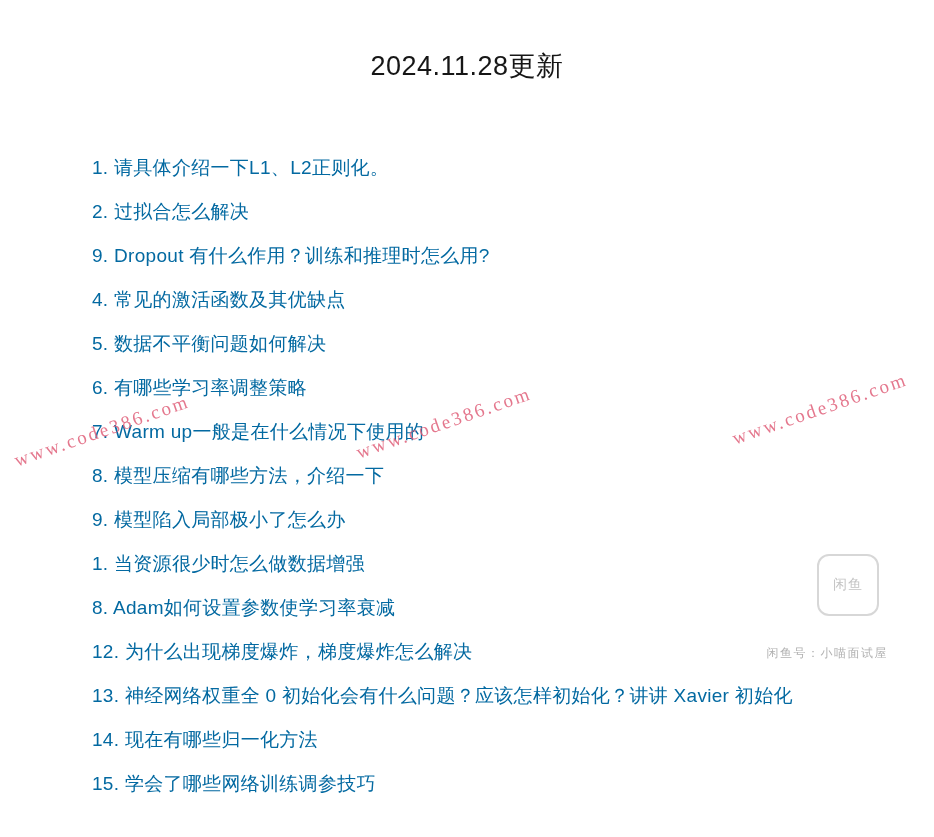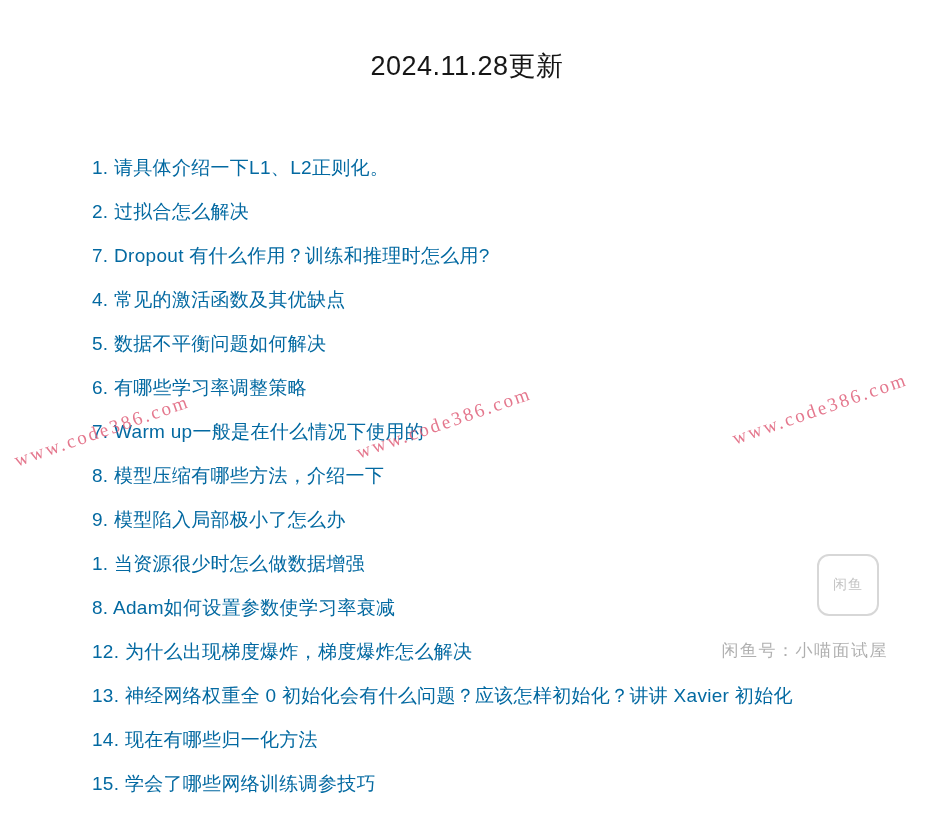--- a/index.html
+++ b/index.html
@@ -78,37 +78,37 @@
     font-size: 14px;
     letter-spacing: 1px;
     pointer-events: none;
     user-select: none;
   }
   .xianyu-text {
     position: absolute;
     right: 46px;
     bottom: 26px;
     color: rgba(110,110,110,0.55);
-    font-size: 17px;
+    font-size: 12px;
     letter-spacing: 1.5px;
     pointer-events: none;
     user-select: none;
   }
 </style>
 </head>
 <body>
 
 <div class="page">
 
   <div class="doc-title">2024.11.28更新</div>
 
   <div class="qlist">
     <div class="qitem">1. 请具体介绍一下L1、L2正则化。</div>
     <div class="qitem">2. 过拟合怎么解决</div>
-    <div class="qitem">7. Dropout 有什么作用？训练和推理时怎么用?</div>
+    <div class="qitem">9. Dropout 有什么作用？训练和推理时怎么用?</div>
     <div class="qitem">4. 常见的激活函数及其优缺点</div>
     <div class="qitem">5. 数据不平衡问题如何解决</div>
     <div class="qitem">6. 有哪些学习率调整策略</div>
     <div class="qitem">7. Warm up一般是在什么情况下使用的</div>
     <div class="qitem">8. 模型压缩有哪些方法，介绍一下</div>
     <div class="qitem">9. 模型陷入局部极小了怎么办</div>
     <div class="qitem">1. 当资源很少时怎么做数据增强</div>
     <div class="qitem">8. Adam如何设置参数使学习率衰减</div>
     <div class="qitem">12. 为什么出现梯度爆炸，梯度爆炸怎么解决</div>
     <div class="qitem">13. 神经网络权重全 0 初始化会有什么问题？应该怎样初始化？讲讲 Xavier 初始化</div>

